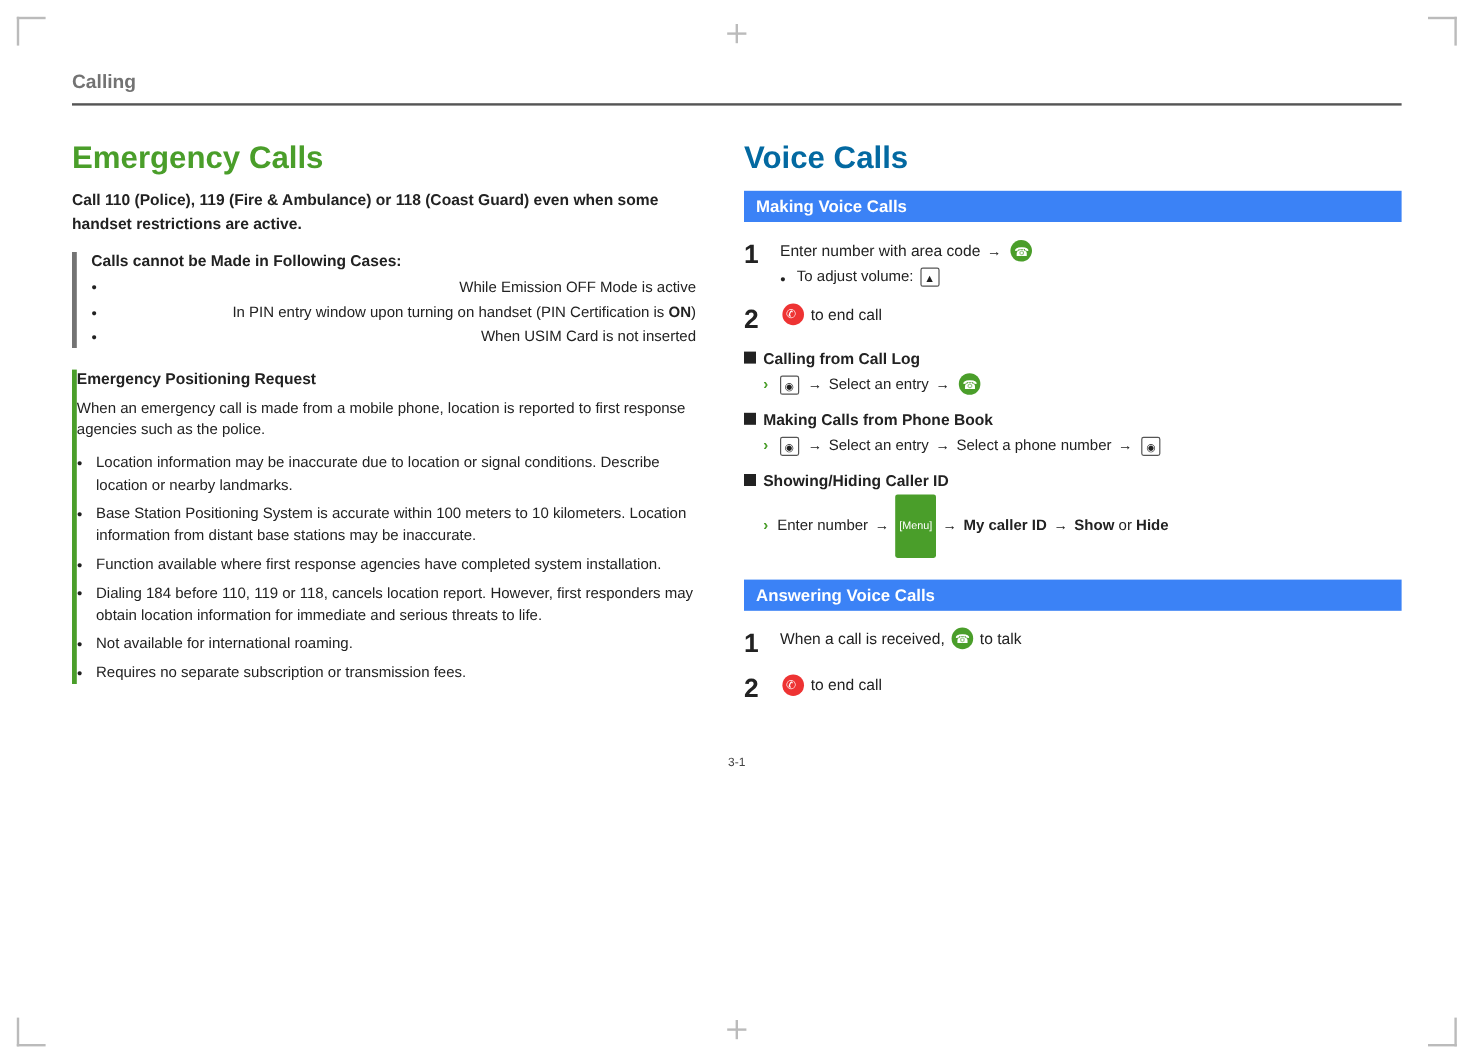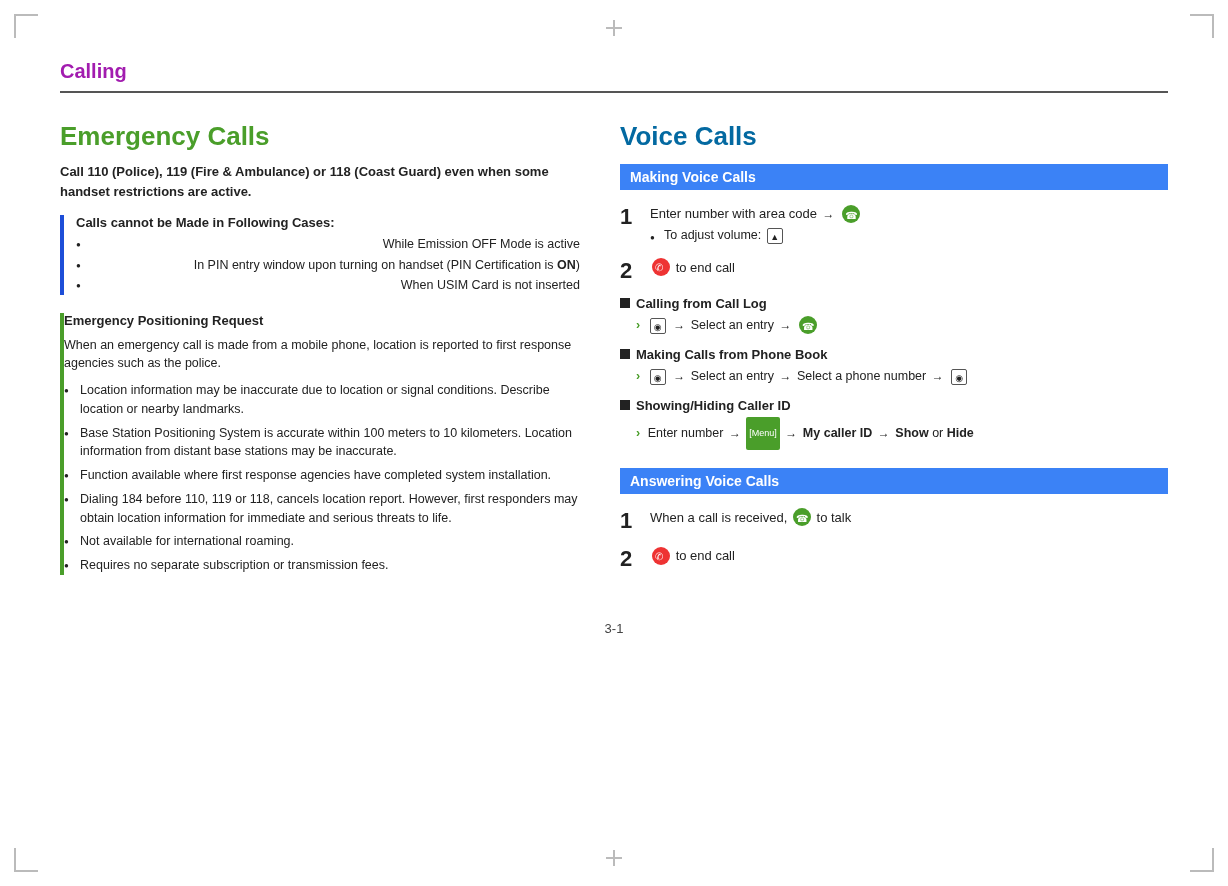--- a/index.html
+++ b/index.html
@@ -72,23 +72,23 @@
       padding: 60px 60px 60px 60px;
     }
 
     
     .page-title-section {
       border-bottom: 2px solid #555;
       padding-bottom: 8px;
       margin-bottom: 28px;
     }
     .page-title {
-      font-size: 20px;
-      font-weight: bold;
-      color: #a21caf;
+      font-size: 16px;
+      font-weight: bold;
+      color: #737373;
     }
 
     
     .two-col {
       display: flex;
       gap: 40px;
     }
     .left-col {
       flex: 1;
       max-width: 520px;
@@ -108,21 +108,21 @@
     .section-sub-heading {
       font-size: 13px;
       font-weight: bold;
       color: #222;
       margin-bottom: 14px;
       line-height: 1.5;
     }
 
     
     .info-box {
-      border-left: 4px solid #1d4ed8;
+      border-left: 4px solid #737373;
       padding-left: 12px;
       margin-bottom: 18px;
     }
     .info-box-title {
       font-size: 13px;
       font-weight: bold;
       margin-bottom: 6px;
     }
     .info-box ul {
       list-style: none;
@@ -265,21 +265,21 @@
       position: absolute;
       top: 2px;
       left: 3px;
     }
 
     .menu-icon {
       display: inline-block;
       background: #4a9e2a;
       color: #fff;
       font-size: 9px;
-      padding: 9px 3px;
+      padding: 19px 3px;
       border-radius: 2px;
       vertical-align: middle;
     }
 
     .sq-icon {
       display: inline-block;
       width: 16px;
       height: 16px;
       border: 1.5px solid #555;
       border-radius: 2px;
@@ -326,21 +326,21 @@
       font-weight: bold;
       margin-right: 4px;
     }
 
     
     .ib { font-weight: bold; }
 
     
     .page-number {
       text-align: center;
-      font-size: 13px;
+      font-size: 10px;
       color: #444;
       margin-top: 30px;
     }
   </style>
 </head>
 <body>
 
 <div class="page-container">
 
   <div class="corner-mark corner-tl"></div>

